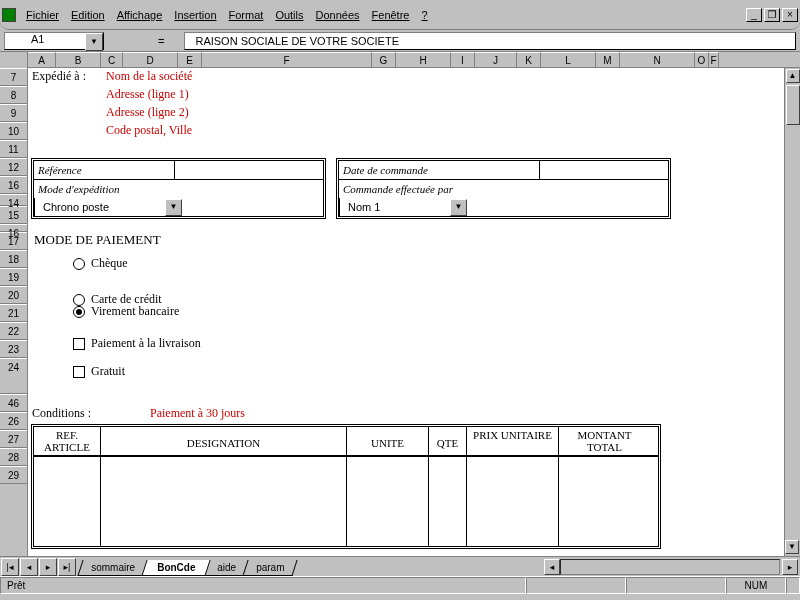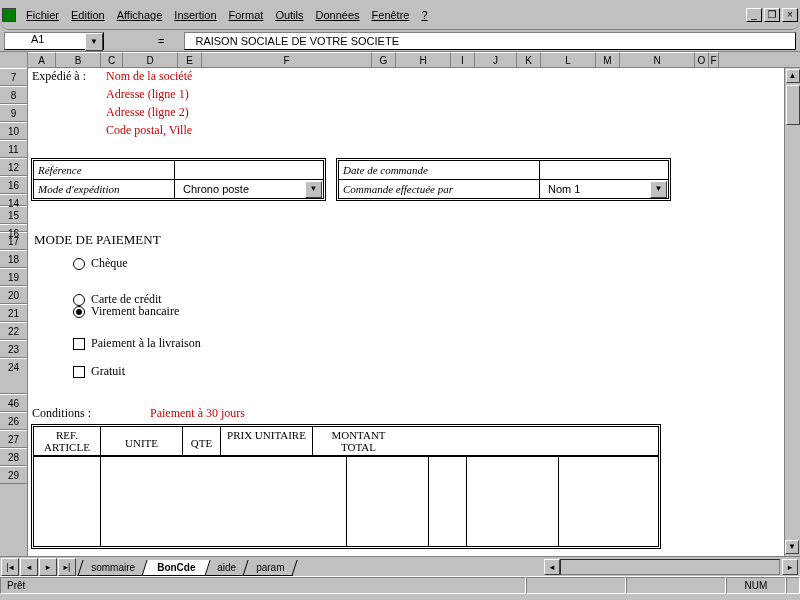--- a/index.html
+++ b/index.html
@@ -23,21 +23,21 @@
   .vs-thumb { width:14px; height:40px; margin:2px auto; background:#c0c0c0; border:1px solid #fff; border-right-color:#404040; border-bottom-color:#404040; }
   .body { position:absolute; top:16px; left:0; right:16px; bottom:20px; overflow:hidden; display:flex; }
   .rowheads { width:28px; background:#c0c0c0; border-right:1px solid #808080; }
   .rowhead { height:18px; border-bottom:1px solid #808080; border-top:1px solid #fff; font-size:10px; text-align:center; line-height:17px; }
   .content { position:relative; flex:1; font-family: "Comic Sans MS", cursive; font-size:12px;border-radius:8px; }
   .red { color:#cc0000; }
   .label { position:absolute; }
   .tbl-outer1 { position:absolute; left:3px; top:90px; width:295px; border:3px double #000; }
   .tbl-outer2 { position:absolute; left:308px; top:90px; width:335px; border:3px double #000; }
   .trow { display:flex; }
-  .trow + .trow { border-top:1px solid #000;}
+  .trow + .trow { border-top:1px solid #000;flex-direction:column;}
   .tcell { padding:2px 4px; font-style:italic; height:18px; display:flex; align-items:center; font-family:"Comic Sans MS",cursive; font-size:11px; }
   .tcell.dd { position:relative; font-family: Tahoma,Arial,sans-serif; font-style:normal; padding-right:18px;}
   .tcell.dd::after { content:"▼"; position:absolute; right:1px; top:1px; width:15px; height:15px; background:#c0c0c0; border:1px solid #fff; border-right-color:#404040; border-bottom-color:#404040; font-size:8px; text-align:center; line-height:14px; }
   .tcell + .tcell { border-left:1px solid #000;padding-left:8px; }
   .section-head { position:absolute; left:6px; top:164px; font-family:"Comic Sans MS",cursive; font-size:13px; }
   .dots { position:absolute; left:6px; top:182px; right:90px; height:4px; color:#888; overflow:hidden; letter-spacing:2px; font-size:14px; font-family:Arial; }
   .radio-row, .check-row { position:absolute; display:flex; align-items:center; font-family:"Comic Sans MS",cursive; font-size:12px; }
   .radio { width:12px; height:12px; border:1px solid #000; border-radius:50%; margin-right:6px; display:flex; align-items:center; justify-content:center; background:#fff; }
   .radio.sel::after { content:""; width:6px; height:6px; background:#000; border-radius:50%; }
   .chk { width:12px; height:12px; border:1px solid #000; margin-right:6px; background:#fff; }
@@ -194,20 +194,21 @@
         <span class="chk"></span>
         <span>Gratuit</span>
       </div>
 
       <div class="label" style="left:4px; top:338px;">Conditions :</div>
       <div class="label red" style="left:76px; top:338px;margin-left:46px;">Paiement à 30 jours</div>
 
       <div class="grid">
         <div class="hrow">
           <div class="hcell" style="width:66px;">REF. ARTICLE</div>
+          <div class="hcell" style="width:246px; padding-top:10px;">DESIGNATION</div>
           <div class="hcell" style="width:82px; padding-top:10px;">UNITE</div>
           <div class="hcell" style="width:38px; padding-top:10px;">QTE</div>
           <div class="hcell" style="width:92px;">PRIX UNITAIRE</div>
           <div class="hcell" style="width:92px;">MONTANT TOTAL</div>
         </div>
         <div class="body-rows">
           <div class="bcol" style="width:66px;"></div>
           <div class="bcol" style="width:246px;"></div>
           <div class="bcol" style="width:82px;"></div>
           <div class="bcol" style="width:38px;"></div>

